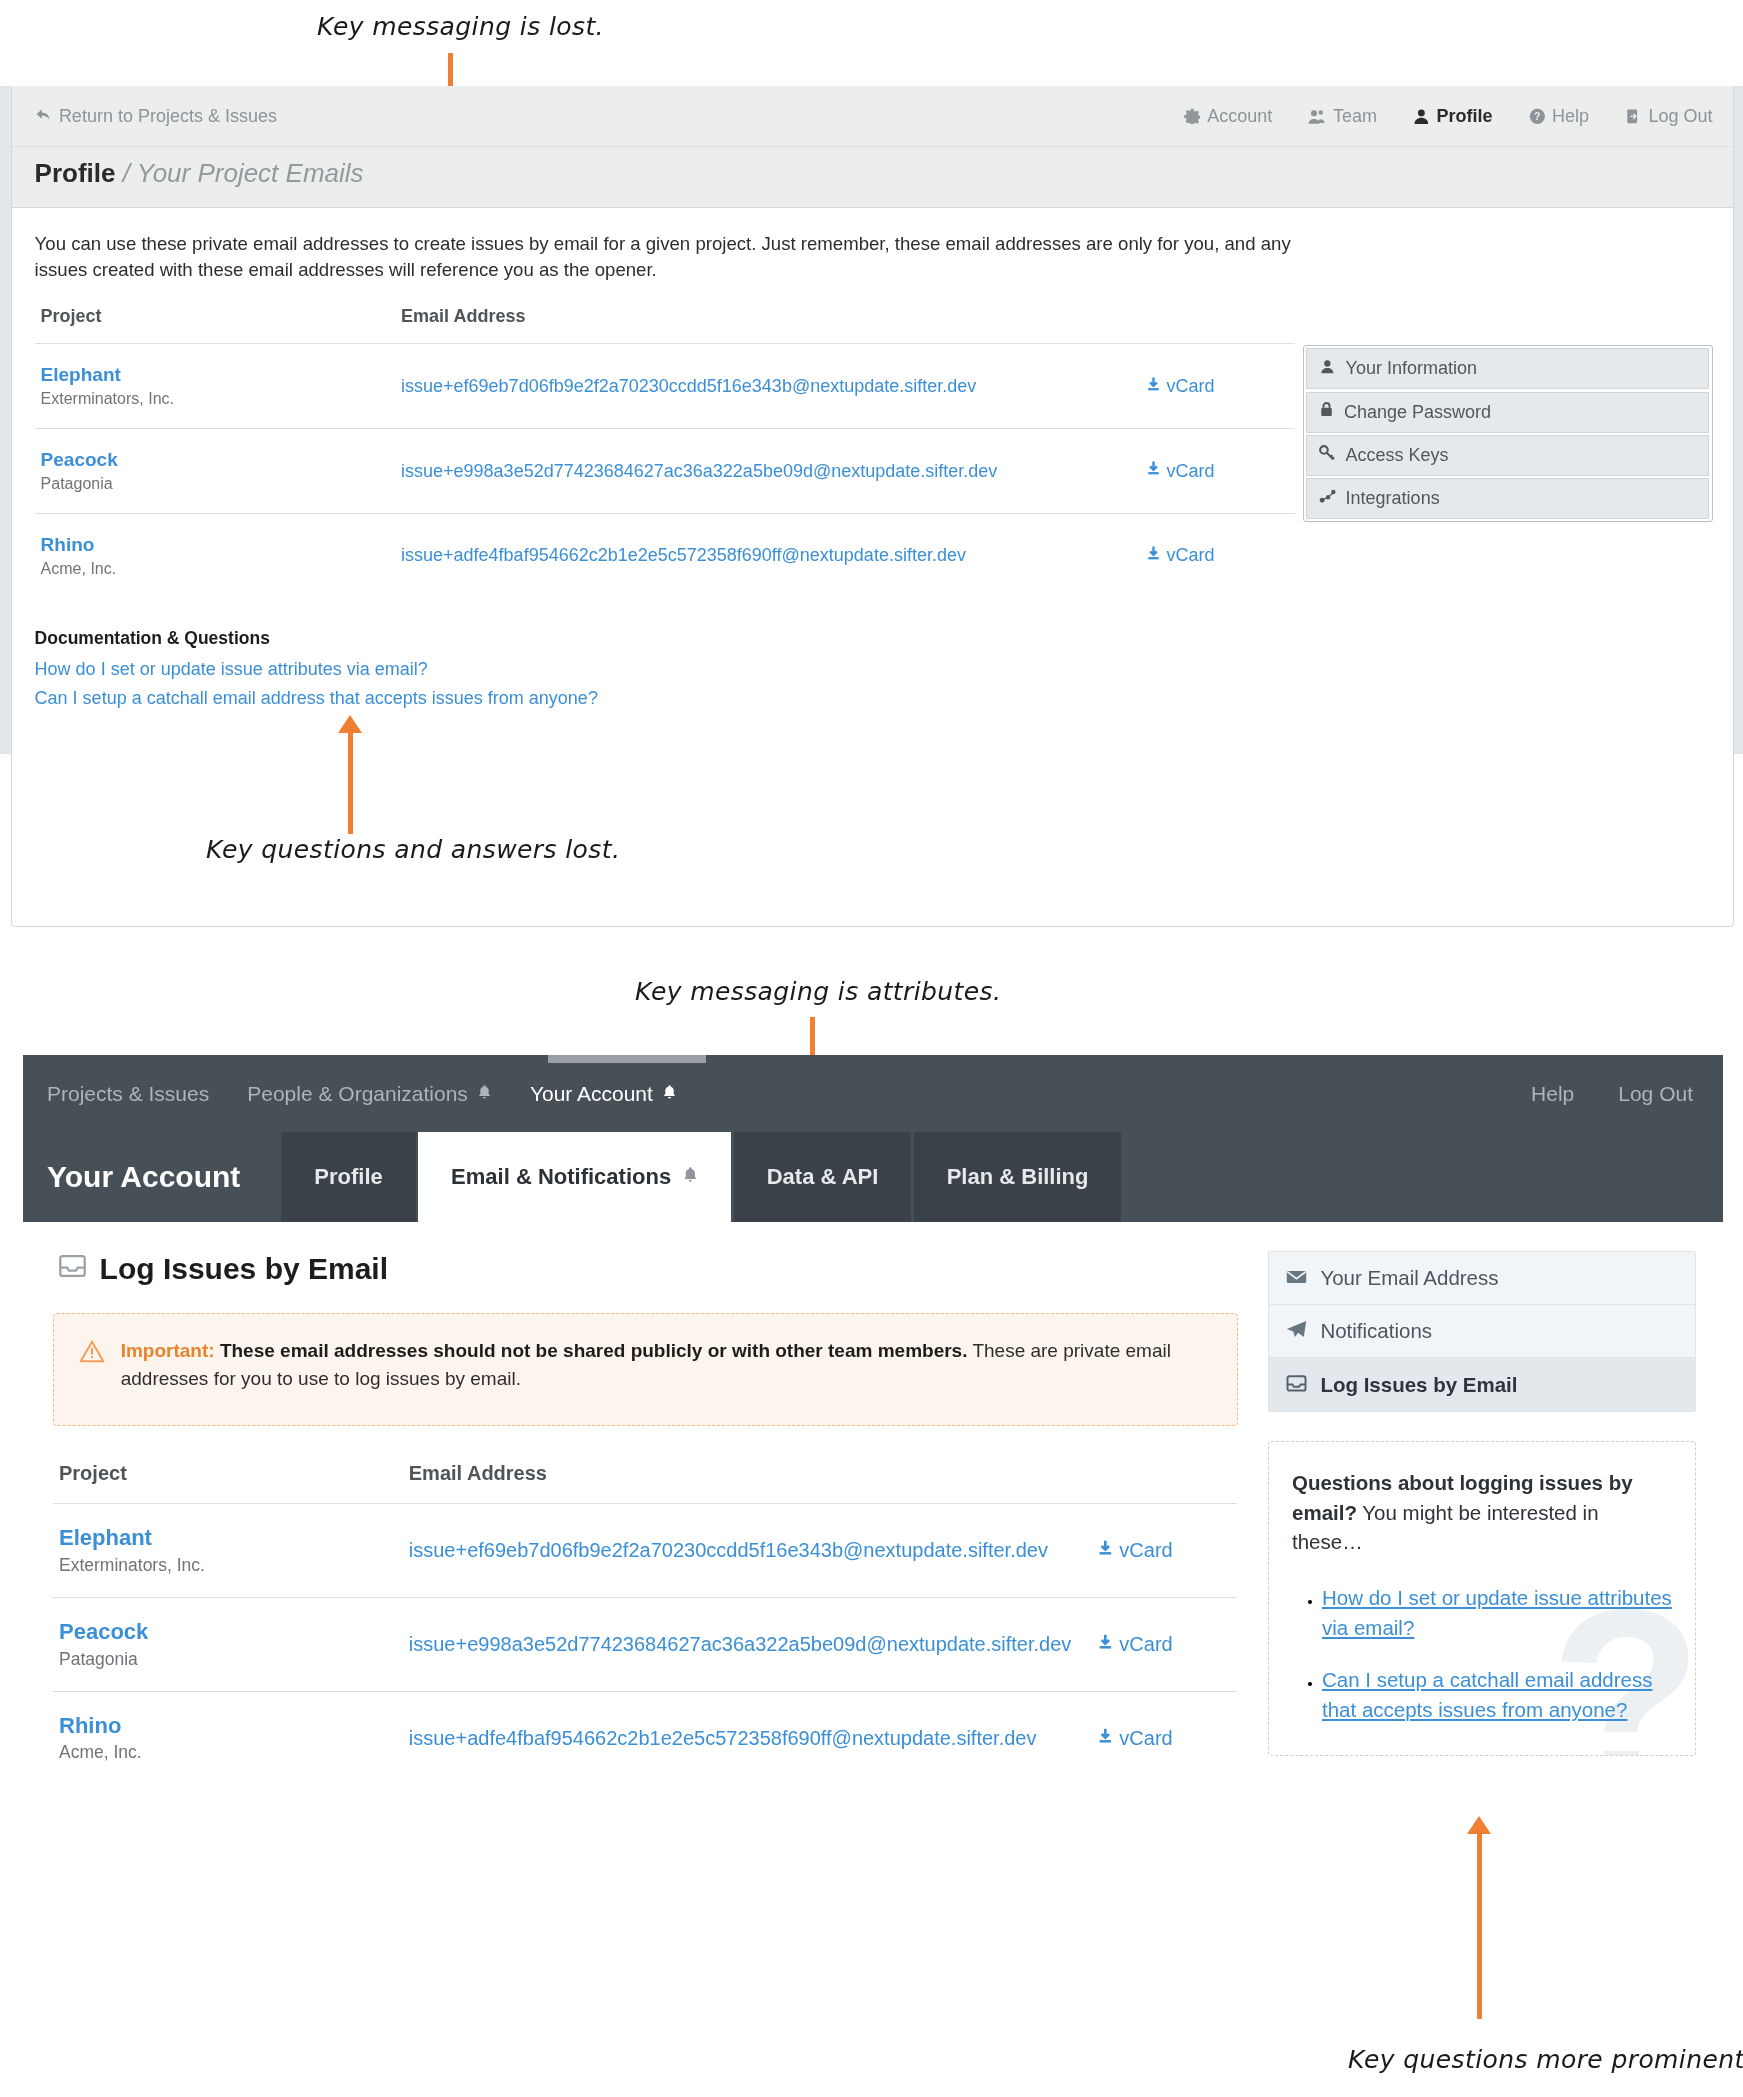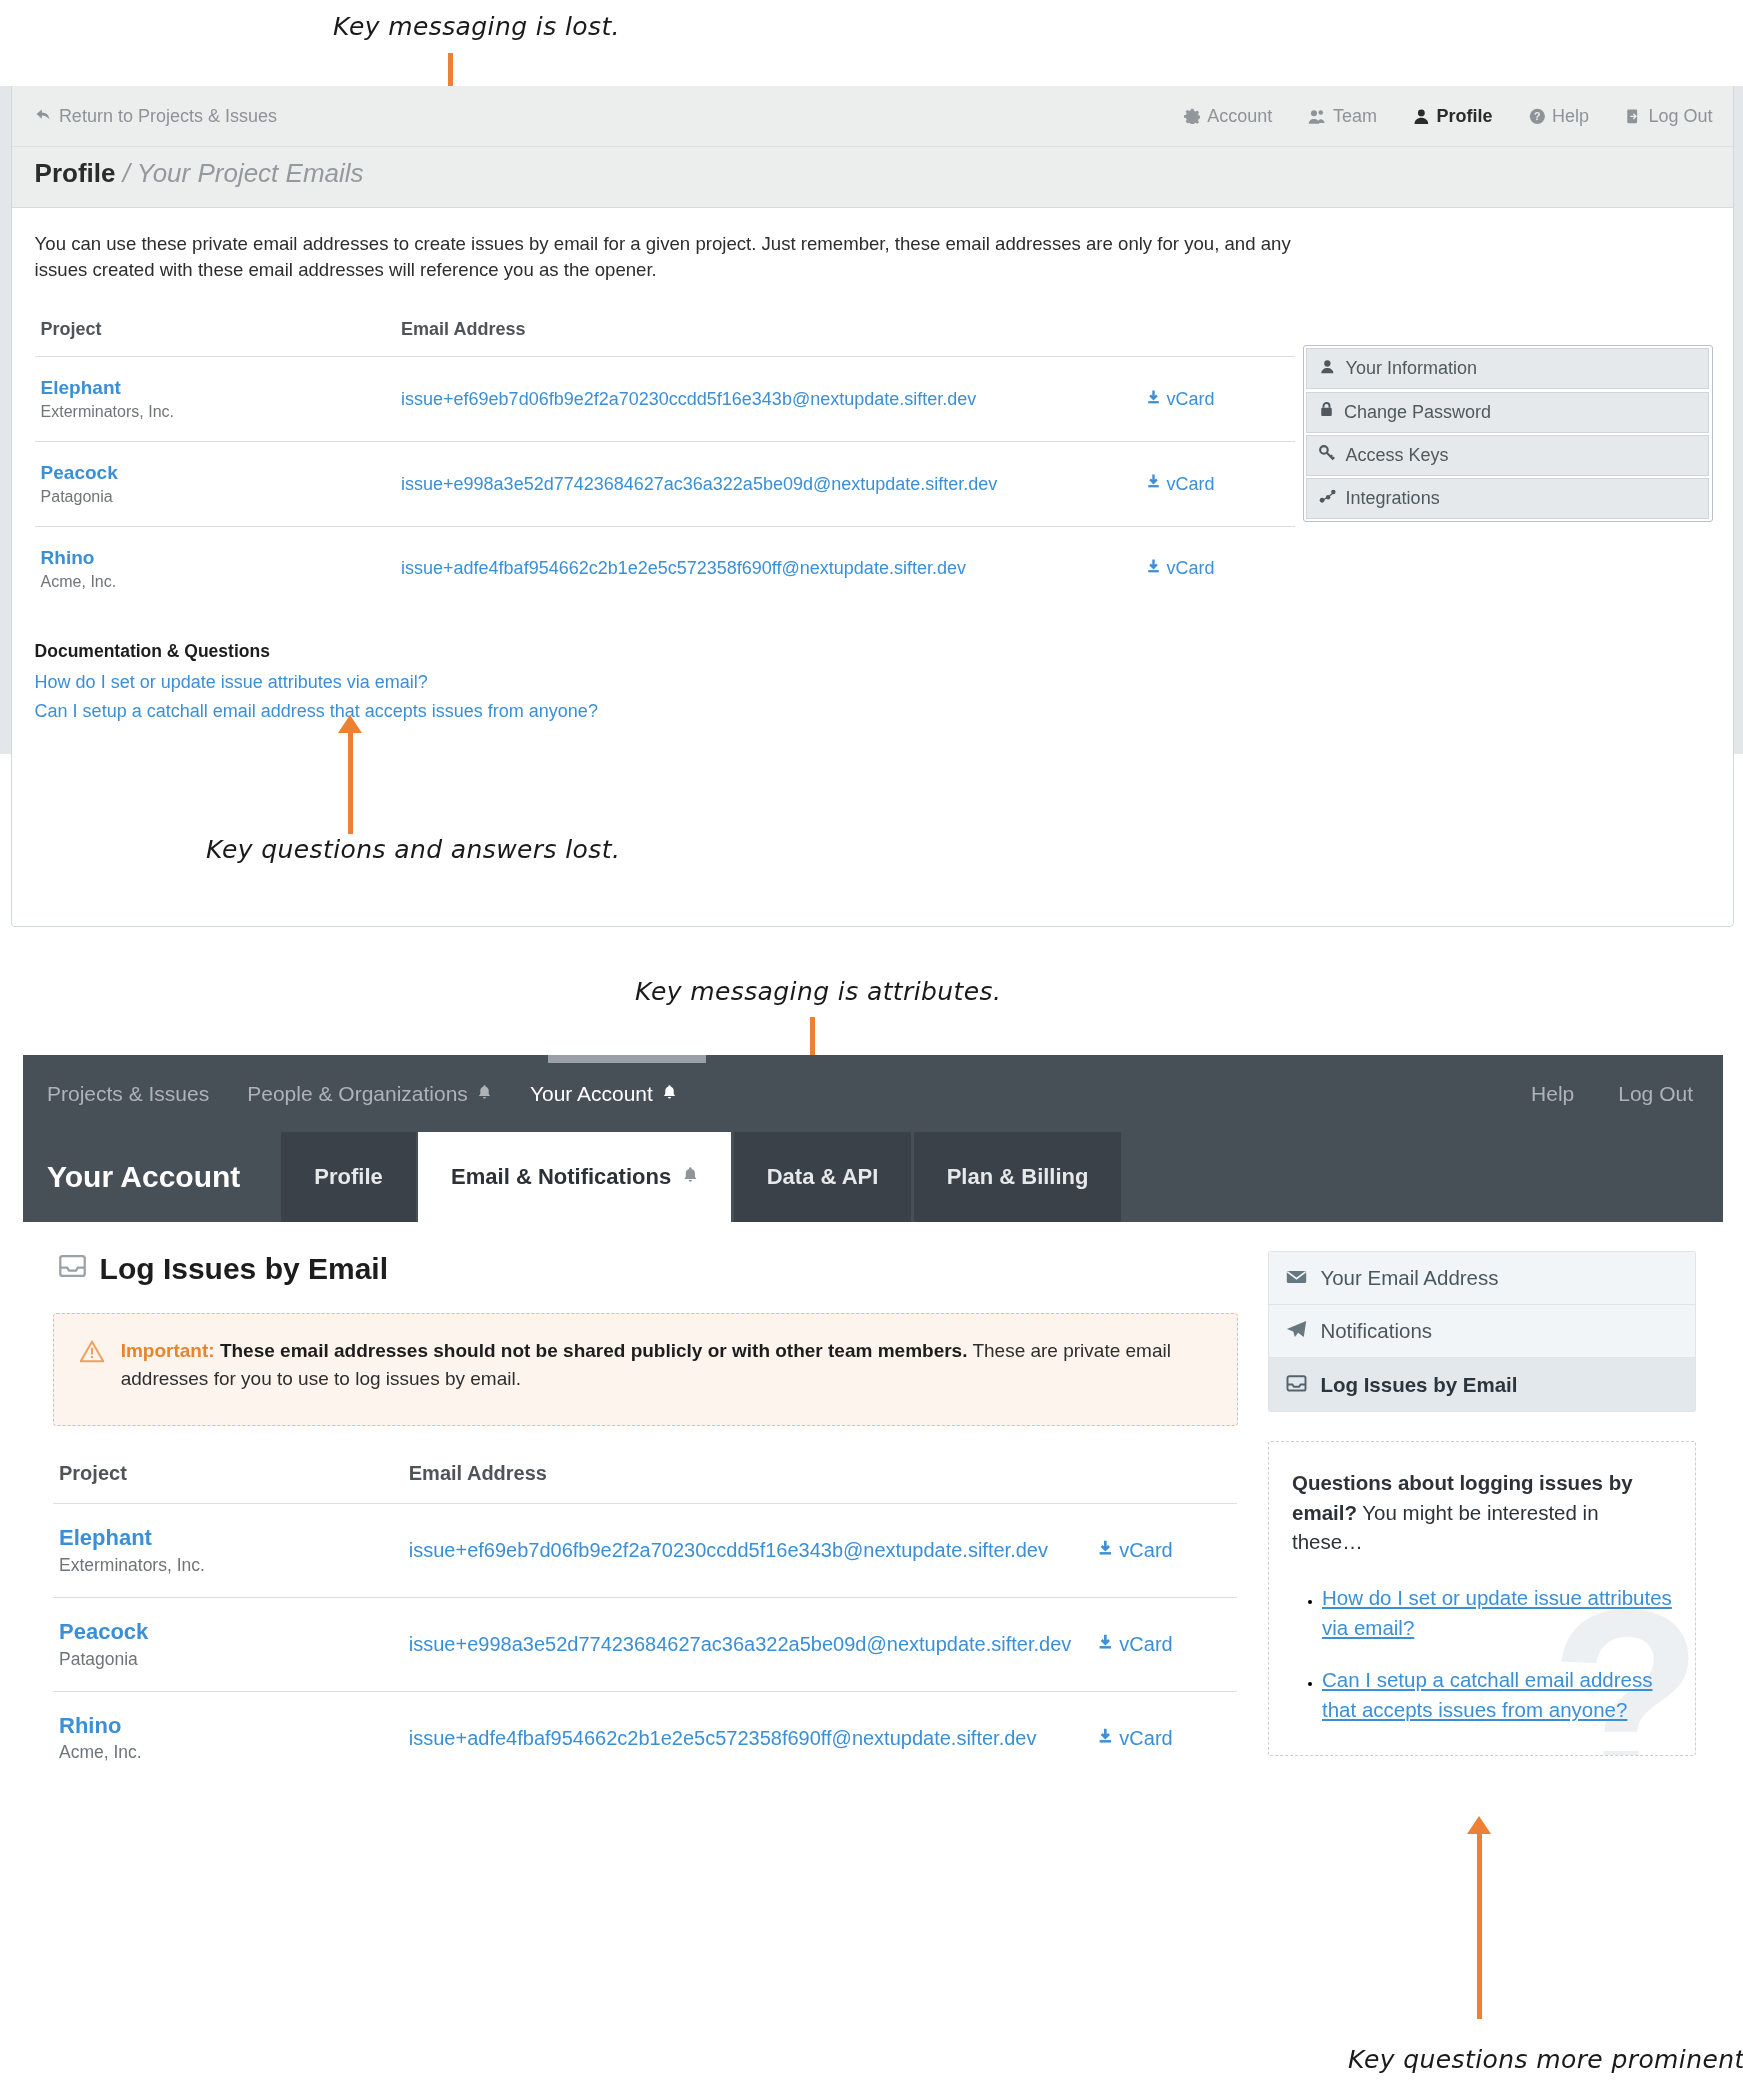--- a/index.html
+++ b/index.html
@@ -103,21 +103,21 @@
   }
   #old-title .b { font-weight: bold; color: #2b2b2b; }
   #old-title .s { font-style: italic; color: #93999d; font-weight: normal;}
 
   #old-body { padding: 23px 23px 0 23px; position: relative; }
   #old-intro {
     font-size: 18.6px;
     color: #2d2d2d;
     line-height: 1.42;
     width: 1260px;
-    margin-bottom: 35px;
+    margin-bottom: 22px;
   }
   .tbl { width: 1260px; border-collapse: collapse; }
   .tbl th {
     text-align: left;
     font-size: 18px;
     color: #4e5458;
     font-weight: bold;
     padding: 0 0 16.7px 6px;
     border-bottom: 0.8px solid #dcdfe1;
   }
@@ -322,21 +322,21 @@
   #qbox ul { margin: 26px 0 0 0; padding-left: 30px; }
   #qbox li { margin-bottom: 21px; }
   #qbox li:last-child { margin-bottom: 0; }
   #qbox a { font-size: 20.5px; color: #3b8fd6; text-decoration: underline; line-height: 1.48; }
 
   .ic { display: inline-block; vertical-align: middle; }
 </style>
 </head>
 <body>
 
-<div class="annot" style="left:317px; top:12px;margin-left:16px;">Key messaging is lost.</div>
+<div class="annot" style="left:317px; top:12px;">Key messaging is lost.</div>
 <div class="arrow down" style="left:448px; top:53px; height:148px;"></div>
 
 <div id="old-panel">
   <div id="old-card">
 
     <div id="old-header">
       <div id="old-topnav">
         <div class="ret-link">
           <span class="ic">
             <svg width="16.7" height="13.7" viewBox="0 0 22 18">

